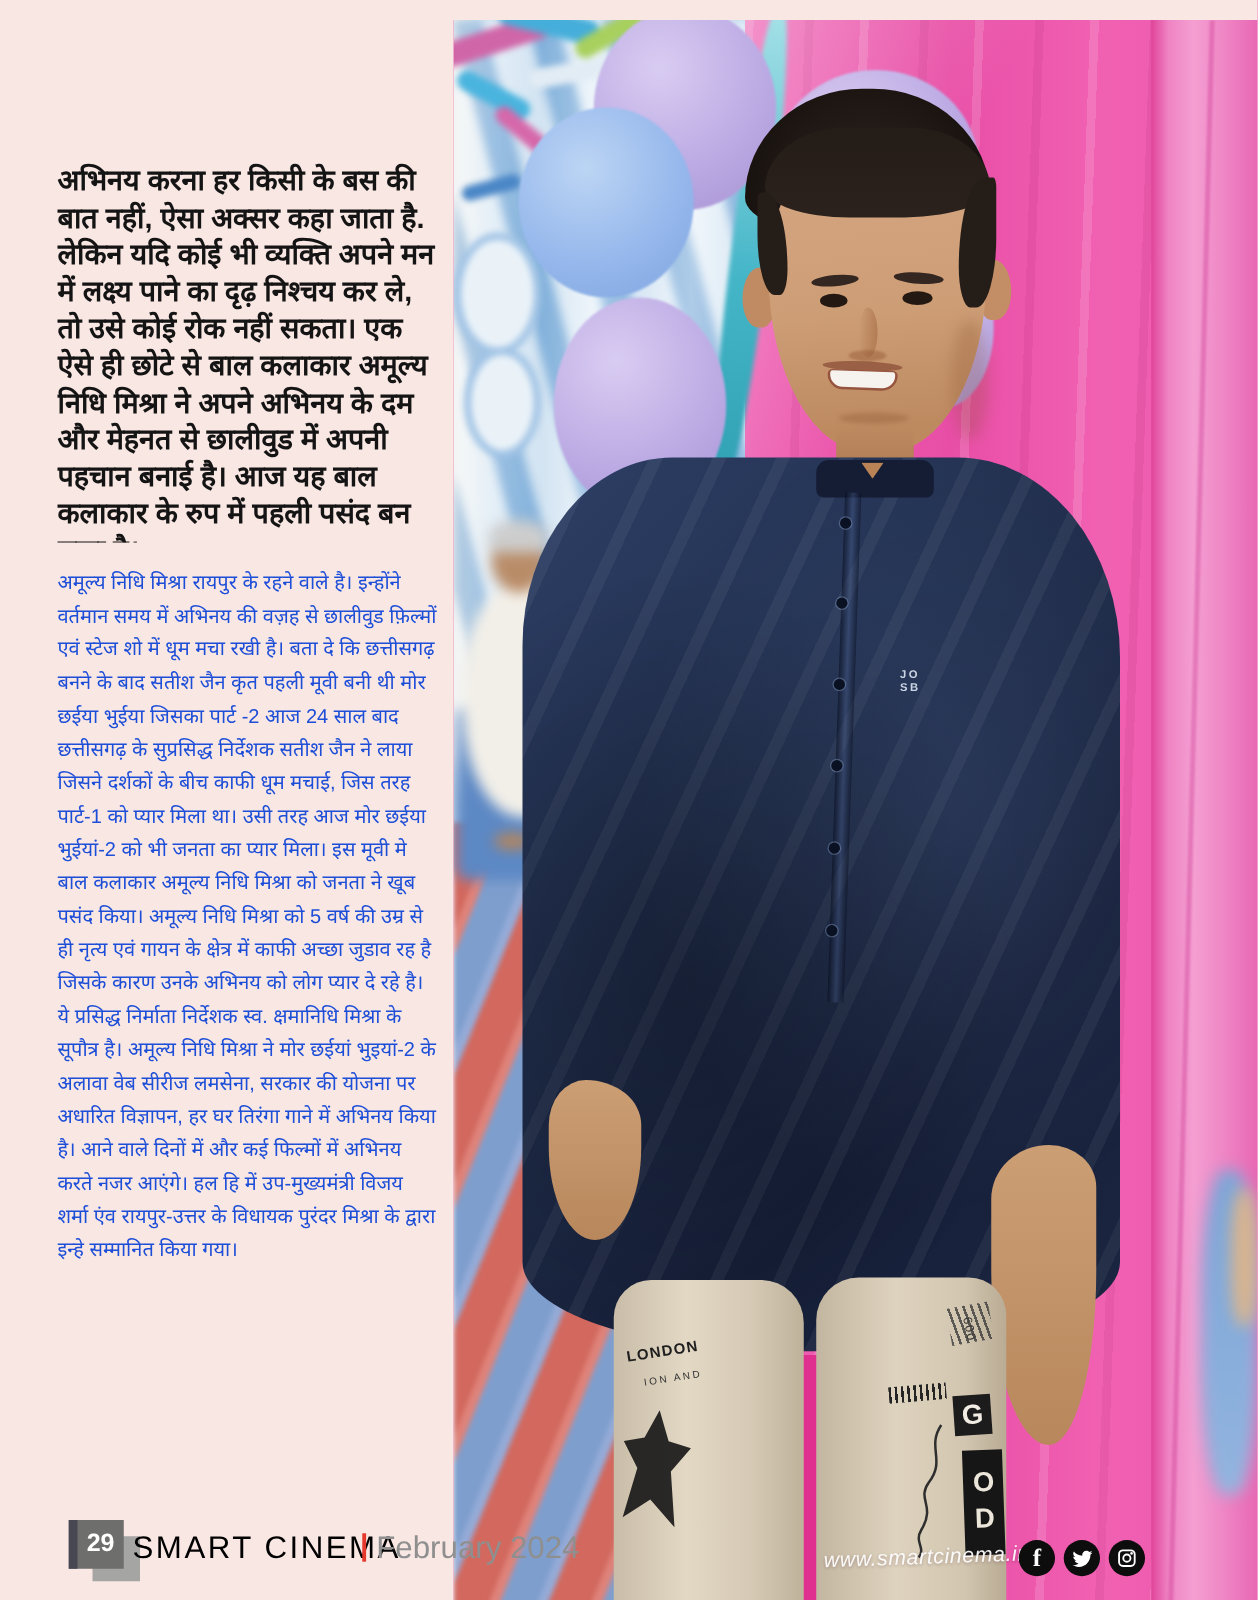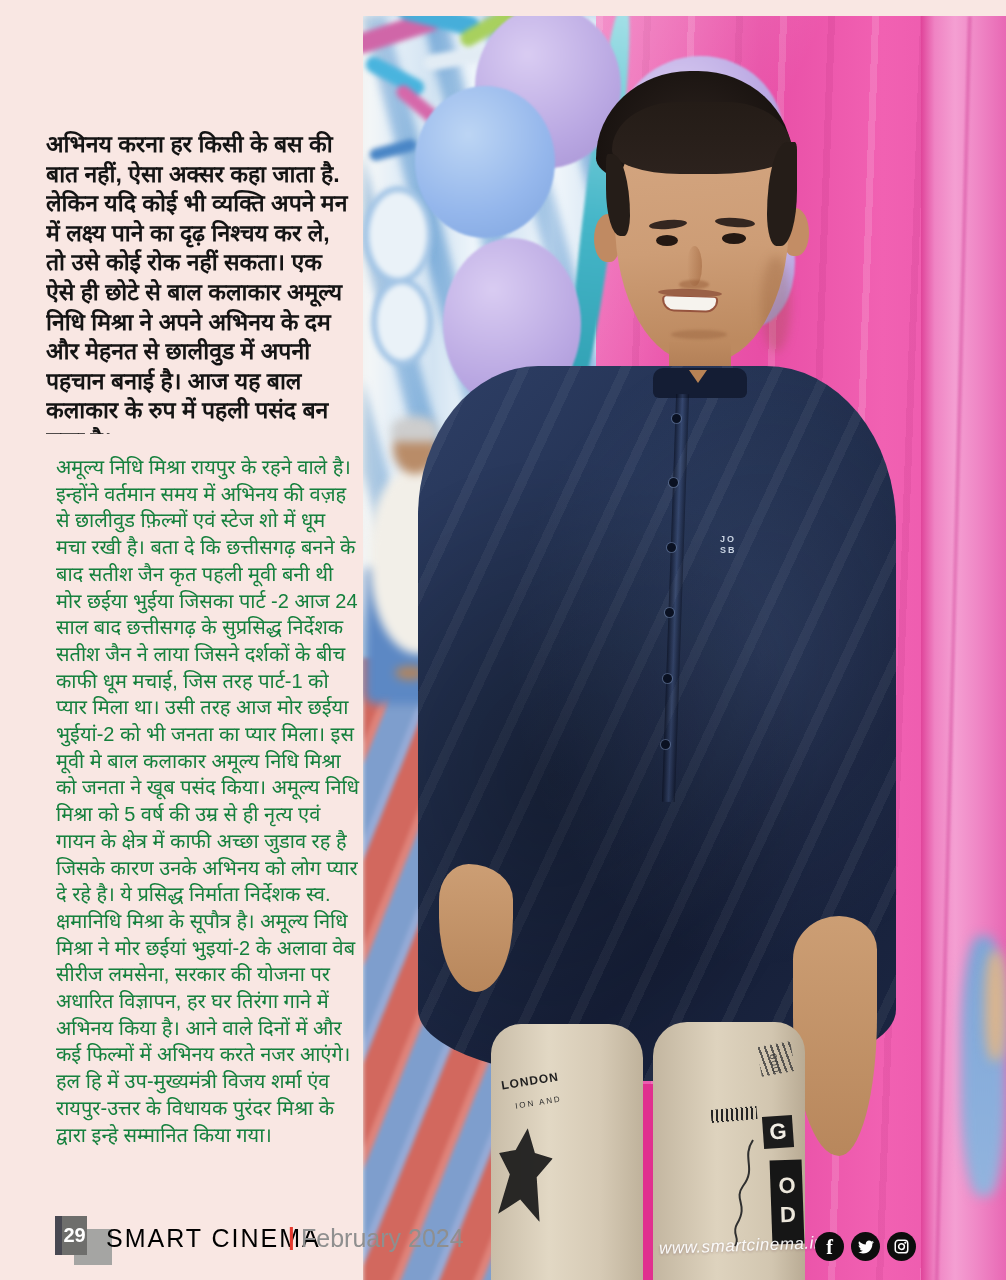--- a/index.html
+++ b/index.html
@@ -2,26 +2,26 @@
 <html lang="hi"><head>
 <meta charset="utf-8">
 <style>
   html,body{margin:0;padding:0;}
   .page{position:relative;width:1006px;height:1280px;background:#f9e7e3;overflow:hidden;
         font-family:"Liberation Sans",sans-serif;}
 
   
   .intro-text{position:absolute;left:46px;top:130px;width:306px;height:304px;overflow:hidden;
               font-weight:700;font-size:23px;line-height:29.6px;color:#141414;}
-  .body-text{position:absolute;left:56px;top:454px;width:304px;height:752px;overflow:hidden;
-             font-size:20px;line-height:26.7px;color:#15803d;}
+  .body-text{position:absolute;left:46px;top:454px;width:304px;height:752px;overflow:hidden;
+             font-size:16px;line-height:26.7px;color:#1d4ed8;}
 
   
   .badge-shadow{position:absolute;left:74px;top:1229px;width:38px;height:36px;background:#a5a5a3;}
-  .badge-main{position:absolute;left:55px;top:1216px;width:32px;height:39px;background:#6e6e6c;
+  .badge-main{position:absolute;left:55px;top:1216px;width:44px;height:39px;background:#6e6e6c;
               border-left:7px solid #484852;box-sizing:border-box;color:#fff;font-size:20px;font-weight:700;
               display:flex;align-items:center;justify-content:center;}
   .mag-name{position:absolute;left:106px;top:1224px;font-size:25px;letter-spacing:2px;color:#000000;}
   .footer-divider{position:absolute;left:288px;top:1223px;font-size:24px;color:#e6392e;font-weight:700;}
   .issue-date{position:absolute;left:301px;top:1224px;font-size:25px;color:#8f8f8f;}
 
   
   .photo{position:absolute;left:363px;top:16px;width:643px;height:1280px;overflow:hidden;background:#e851a7;}
   .ph-base{position:absolute;inset:0;background:linear-gradient(180deg,#ec5cb0,#e851a7);}
   .ph-drape{position:absolute;left:0;top:0;width:250px;height:1280px;

